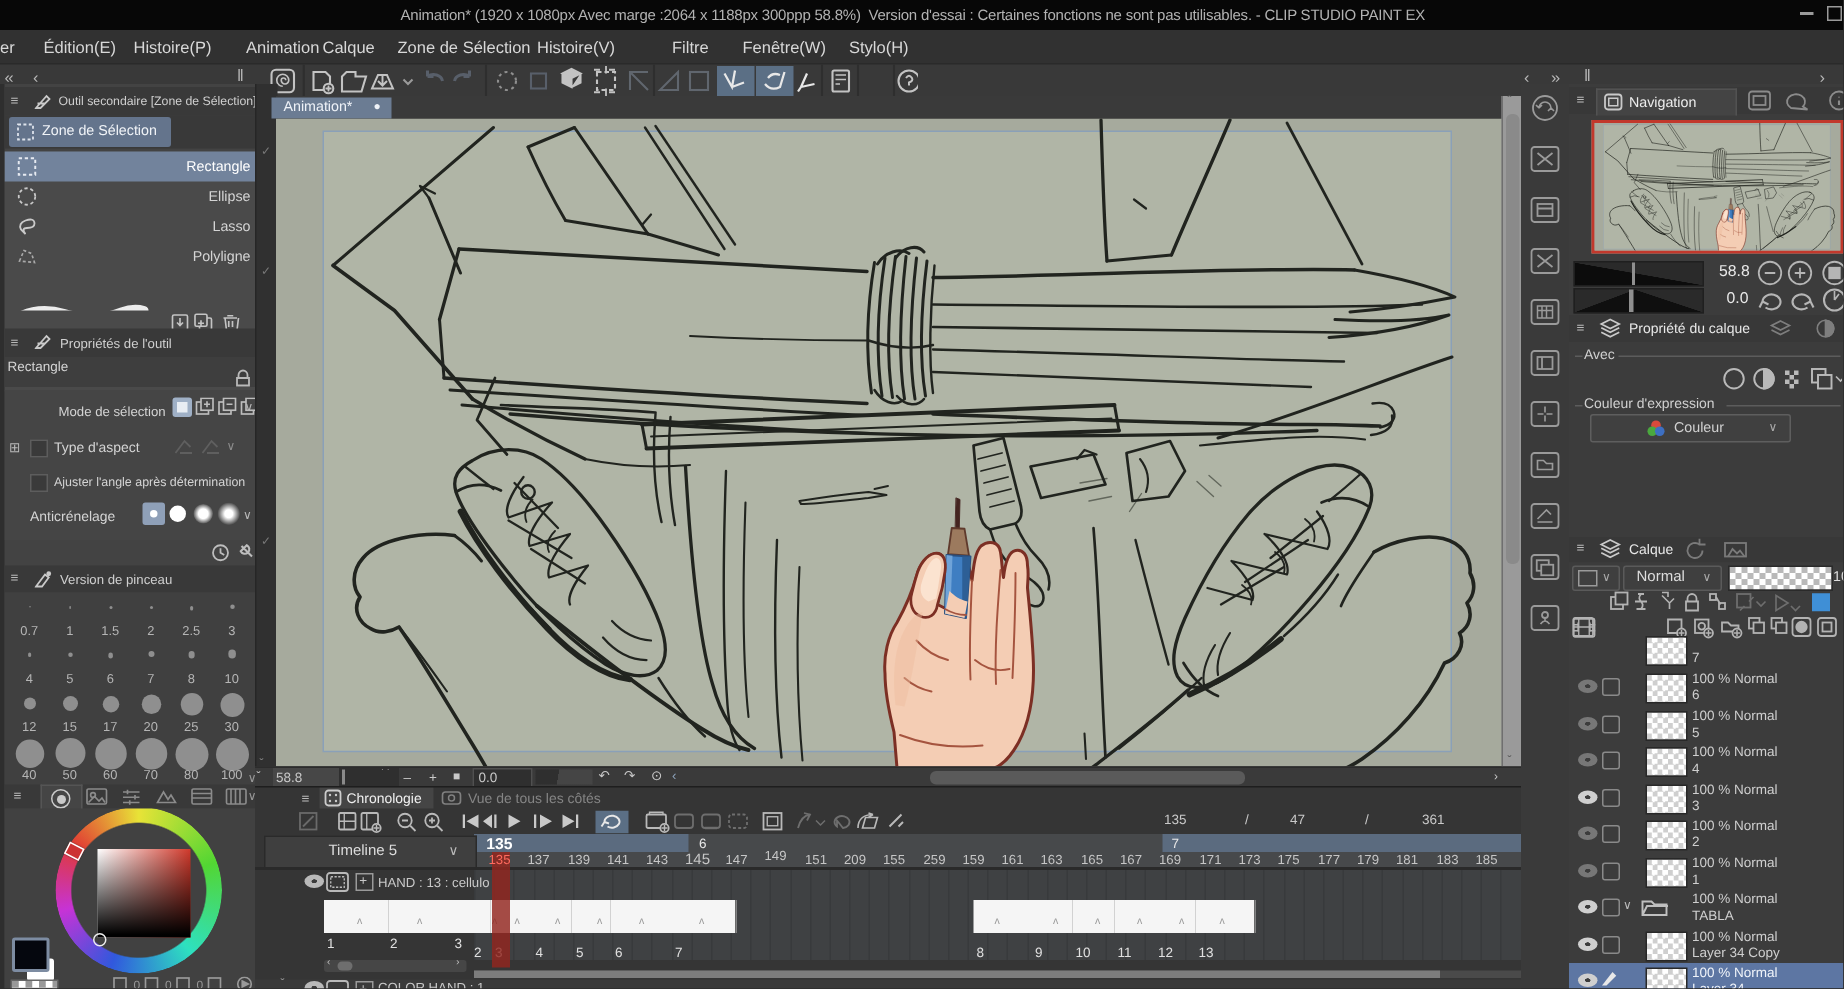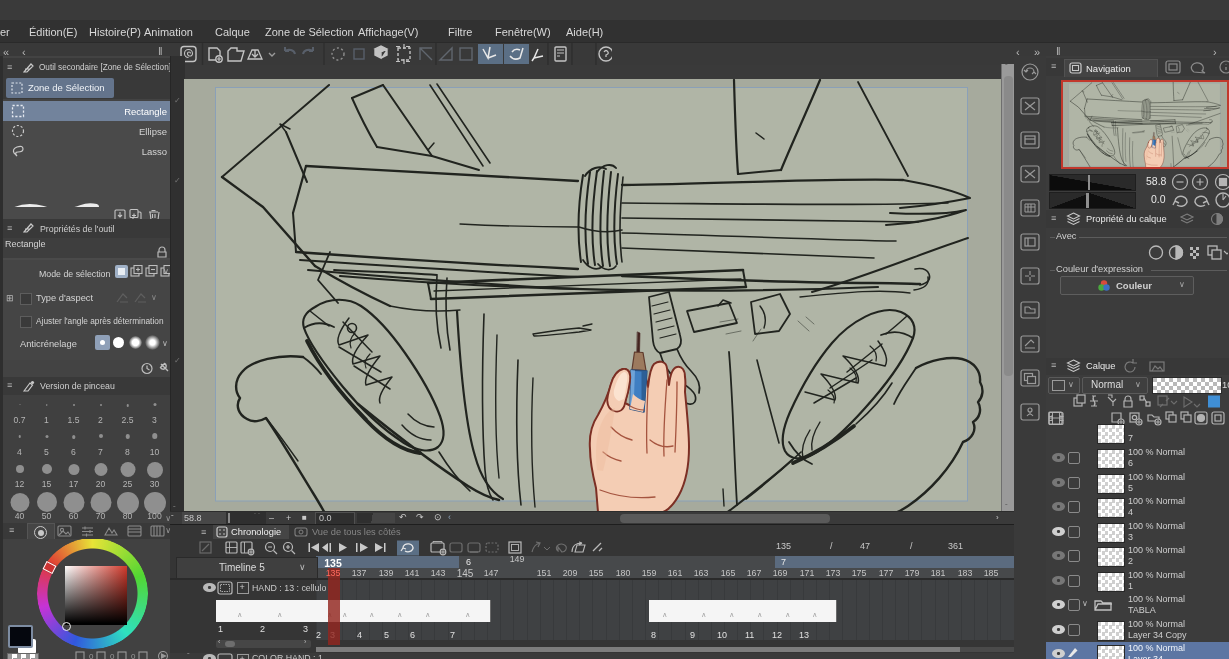--- a/index.html
+++ b/index.html
@@ -7,32 +7,37 @@
        font-family:"Liberation Sans",sans-serif;background:#3a3a3a;
        -webkit-font-smoothing:antialiased;}
   .abs{position:absolute;}
   .ic{color:#b9b9b9;}
   .dim{color:#8c8c8c;}
 </style>
 </head>
 <body>
 <div id="app">
 
+<div class="abs" style="left:0;top:0;width:1229px;height:20px;background:#070707;">
+  <div class="abs" style="left:267px;top:5px;font-size:10px;letter-spacing:-0.15px;color:#b2b2b2;white-space:nowrap;">Animation* (1920 x 1080px Avec marge :2064 x 1188px 300ppp 58.8%)&nbsp; Version d'essai : Certaines fonctions ne sont pas utilisables. - CLIP STUDIO PAINT EX</div>
+  <div class="abs" style="left:1200px;top:8px;width:9px;height:2px;background:#9a9a9a;"></div>
+  <div class="abs" style="left:1218px;top:4px;width:8px;height:8px;border:1px solid #9a9a9a;"></div>
+</div>
 
 <div class="abs" style="left:0;top:20px;width:1229px;height:22px;background:#313131;font-size:11px;color:#d8d8d8;">
   <span class="abs" style="left:0px;top:6px;">er</span>
   <span class="abs" style="left:29px;top:6px;">Édition(E)</span>
   <span class="abs" style="left:89px;top:6px;">Histoire(P)</span>
-  <span class="abs" style="left:144px;top:6px;">Animation</span>
+  <span class="abs" style="left:164px;top:6px;">Animation</span>
   <span class="abs" style="left:215px;top:6px;">Calque</span>
   <span class="abs" style="left:265px;top:6px;">Zone de Sélection</span>
-  <span class="abs" style="left:358px;top:6px;">Affichage(V)</span>
+  <span class="abs" style="left:358px;top:6px;">Histoire(V)</span>
   <span class="abs" style="left:448px;top:6px;">Filtre</span>
   <span class="abs" style="left:495px;top:6px;">Fenêtre(W)</span>
-  <span class="abs" style="left:566px;top:6px;">Aide(H)</span>
+  <span class="abs" style="left:566px;top:6px;">Stylo(H)</span>
 </div>
 
 <div class="abs" style="left:0;top:42px;width:1229px;height:22px;background:#393939;border-top:1px solid #2a2a2a;">
   <span class="abs ic" style="left:3px;top:3px;font-size:11px;">«</span>
   <span class="abs ic" style="left:22px;top:3px;font-size:11px;">‹</span>
   <span class="abs ic" style="left:158px;top:2px;font-size:11px;">‖</span>
   <span class="abs ic" style="left:1016px;top:3px;font-size:11px;">‹</span>
   <span class="abs ic" style="left:1034px;top:3px;font-size:11px;">»</span>
   <span class="abs ic" style="left:1056px;top:2px;font-size:11px;">‖</span>
   <span class="abs ic" style="left:1213px;top:3px;font-size:11px;">›</span>
@@ -111,20 +116,26 @@
       <svg class="abs" style="left:8px;top:3px;" width="14" height="14" viewBox="0 0 14 14">
             <circle cx="7" cy="7" r="5.5" fill="none" stroke="#c9c9c9" stroke-width="1.2" stroke-dasharray="2.2 1.8"></circle>
           </svg>
       <span class="abs" style="right:6px;top:5px;font-size:9.5px;">Ellipse</span>
     </div>
     <div class="abs" style="left:0;top:40px;width:170px;height:20px;">
       <svg class="abs" style="left:8px;top:3px;" width="14" height="14" viewBox="0 0 14 14">
             <path d="M3 9 q-2 -4 3 -6 q6 -2 6 2 q0 3 -5 3 q-4 0 -1 4 z" fill="none" stroke="#c9c9c9" stroke-width="1.2"></path>
           </svg>
       <span class="abs" style="right:6px;top:5px;font-size:9.5px;">Lasso</span>
+    </div>
+    <div class="abs" style="left:0;top:60px;width:170px;height:20px;">
+      <svg class="abs" style="left:8px;top:3px;" width="14" height="14" viewBox="0 0 14 14">
+            <path d="M2 10 L5 3 L10 5 L12 11 z" fill="none" stroke="#a9a9a9" stroke-width="1.1" stroke-dasharray="2 1.6"></path>
+          </svg>
+      <span class="abs" style="right:6px;top:5px;font-size:9.5px;">Polyligne</span>
     </div>
     <div class="abs" style="left:0;top:100px;width:170px;height:6px;overflow:hidden;">
       <svg class="abs" style="left:2px;top:1px;" width="95" height="14" viewBox="0 0 95 14">
             <path d="M6 10 Q20 2 38 7 Q58 13 76 6 Q84 3 91 5" fill="none" stroke="#ececec" stroke-width="6" stroke-linecap="round"></path>
           </svg>
     </div>
 
     <div class="abs" style="left:0;top:106px;width:170px;height:16px;">
       <svg class="abs" style="left:111px;top:1px;" width="52" height="14" viewBox="0 0 52 14">
         <g fill="none" stroke="#c4c4c4" stroke-width="1.1">
@@ -363,20 +374,26 @@
     </svg>
   </div>
 </div>
 <div class="abs" style="left:170px;top:56px;width:14px;height:468px;background:#303030;border-left:1px solid #262626;">
   <span class="abs" style="left:3px;top:40px;font-size:8px;color:#777;">✓</span>
   <span class="abs" style="left:3px;top:120px;font-size:8px;color:#777;">✓</span>
   <span class="abs" style="left:3px;top:300px;font-size:8px;color:#777;">✓</span>
   <span class="abs" style="left:2px;top:448px;font-size:8px;color:#888;">ˇ</span>
 </div>
 
+<div class="abs" style="left:184px;top:64px;width:818px;height:15px;background:#3a3a3a;">
+  <div class="abs" style="left:-3px;top:1px;width:80px;height:14px;background:#6b7c93;font-size:9.5px;color:#eef2f8;">
+    <span class="abs" style="left:8px;top:1px;">Animation*</span>
+        <span class="abs" style="left:68px;top:1px;font-size:8px;">●</span>
+  </div>
+</div>
 <svg class="abs" style="left:184px;top:79px;" width="818" height="432" viewBox="184 79 818 432">
   <g id="art">
     <rect x="184" y="79" width="818" height="432" fill="#a6aa9d"></rect>
     <rect x="215.5" y="87.5" width="752" height="413.5" fill="#b0b5a6" stroke="#8aa0b8" stroke-width="1"></rect>
     <g fill="none" stroke="#21241f" stroke-width="2" stroke-linecap="round" stroke-linejoin="round">
 
       <path d="M222,177 L329,85"></path>
       <path d="M222,177 L263,207 L315,266" stroke-width="2.4"></path>
       <path d="M286,132 L307,182"></path>
       <path d="M286,132 l-6,-8 l10,5" stroke-width="1.5"></path>
@@ -725,21 +742,21 @@
   </svg>
   <span class="abs" style="left:10px;top:36px;">Couleur d'expression</span>
   <div class="abs" style="left:4px;top:42px;width:5px;height:1px;background:#5c5c5c;"></div>
   <div class="abs" style="left:105px;top:42px;width:76px;height:1px;background:#5c5c5c;"></div>
   <div class="abs" style="left:14px;top:48px;width:132px;height:17px;background:#404040;border:1px solid #5e5e5e;border-radius:2px;">
     <svg class="abs" style="left:36px;top:2px;" width="14" height="13" viewBox="0 0 14 13">
           <circle cx="7" cy="4.5" r="3.2" fill="#d84a3c"></circle>
           <circle cx="4.5" cy="8.5" r="3.2" fill="#4aa83e"></circle>
           <circle cx="9.5" cy="8.5" r="3.2" fill="#3d6fc2"></circle>
         </svg>
-    <span class="abs" style="left:55px;top:3px;font-size:9.5px;font-weight:bold;">Couleur</span>
+    <span class="abs" style="left:55px;top:3px;font-size:9.5px;">Couleur</span>
     <span class="abs" style="left:118px;top:3px;color:#aaa;font-size:8px;">∨</span>
   </div>
 </div>
 
 <div class="abs" style="left:1046px;top:358px;width:183px;height:17px;background:#383838;">
   <span class="abs ic" style="left:5px;top:2px;font-size:9px;">≡</span>
   <svg class="abs" style="left:20px;top:1px;" width="15" height="14" viewBox="0 0 15 14">
         <g fill="none" stroke="#c9c9c9" stroke-width="1.1">
           <path d="M7.5 1 l6 3 l-6 3 l-6 -3 z"></path>
           <path d="M1.5 6.5 l6 3 l6 -3"></path>
@@ -1015,25 +1032,25 @@
     <span class="abs" style="left:42px;top:4px;font-size:10px;color:#dcdcdc;">Timeline 5</span>
     <span class="abs" style="left:122px;top:4px;font-size:9px;color:#bbb;">∨</span>
   </div>
 
   <span class="abs" style="left:189px;top:43px;font-size:8.8px;color:#c6c6c6;transform:translateX(-50%);">137</span>
   <span class="abs" style="left:216px;top:43px;font-size:8.8px;color:#c6c6c6;transform:translateX(-50%);">139</span>
   <span class="abs" style="left:242px;top:43px;font-size:8.8px;color:#c6c6c6;transform:translateX(-50%);">141</span>
   <span class="abs" style="left:268px;top:43px;font-size:8.8px;color:#c6c6c6;transform:translateX(-50%);">143</span>
   <span class="abs" style="left:295px;top:43px;font-size:10px;color:#c6c6c6;transform:translateX(-50%);">145</span>
   <span class="abs" style="left:321px;top:43px;font-size:8.8px;color:#c6c6c6;transform:translateX(-50%);">147</span>
-  <span class="abs" style="left:347px;top:29px;font-size:8.8px;color:#c6c6c6;transform:translateX(-50%);">149</span>
+  <span class="abs" style="left:347px;top:40px;font-size:8.8px;color:#c6c6c6;transform:translateX(-50%);">149</span>
   <span class="abs" style="left:374px;top:43px;font-size:8.8px;color:#c6c6c6;transform:translateX(-50%);">151</span>
   <span class="abs" style="left:400px;top:43px;font-size:8.8px;color:#c6c6c6;transform:translateX(-50%);">209</span>
   <span class="abs" style="left:426px;top:43px;font-size:8.8px;color:#c6c6c6;transform:translateX(-50%);">155</span>
-  <span class="abs" style="left:453px;top:43px;font-size:8.8px;color:#c6c6c6;transform:translateX(-50%);">180</span>
+  <span class="abs" style="left:453px;top:43px;font-size:8.8px;color:#c6c6c6;transform:translateX(-50%);">259</span>
   <span class="abs" style="left:479px;top:43px;font-size:8.8px;color:#c6c6c6;transform:translateX(-50%);">159</span>
   <span class="abs" style="left:505px;top:43px;font-size:8.8px;color:#c6c6c6;transform:translateX(-50%);">161</span>
   <span class="abs" style="left:531px;top:43px;font-size:8.8px;color:#c6c6c6;transform:translateX(-50%);">163</span>
   <span class="abs" style="left:558px;top:43px;font-size:8.8px;color:#c6c6c6;transform:translateX(-50%);">165</span>
   <span class="abs" style="left:584px;top:43px;font-size:8.8px;color:#c6c6c6;transform:translateX(-50%);">167</span>
   <span class="abs" style="left:610px;top:43px;font-size:8.8px;color:#c6c6c6;transform:translateX(-50%);">169</span>
   <span class="abs" style="left:637px;top:43px;font-size:8.8px;color:#c6c6c6;transform:translateX(-50%);">171</span>
   <span class="abs" style="left:663px;top:43px;font-size:8.8px;color:#c6c6c6;transform:translateX(-50%);">173</span>
   <span class="abs" style="left:689px;top:43px;font-size:8.8px;color:#c6c6c6;transform:translateX(-50%);">175</span>
   <span class="abs" style="left:716px;top:43px;font-size:8.8px;color:#c6c6c6;transform:translateX(-50%);">177</span>

